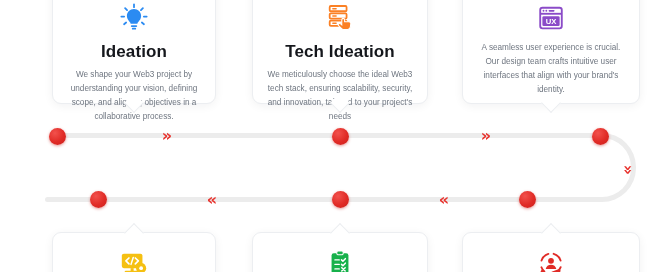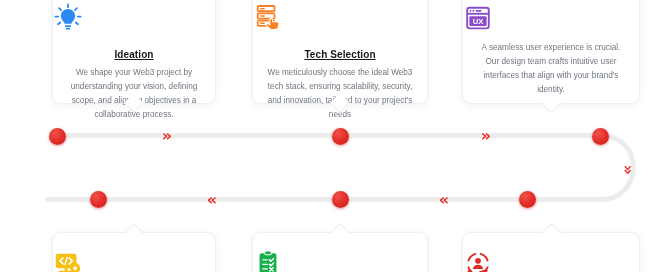--- a/index.html
+++ b/index.html
@@ -31,28 +31,27 @@
     border-right:1px solid #eceef1;
     border-bottom:1px solid #eceef1;
     transform:rotate(45deg);
   }
   .card .notch.up {
     bottom:auto; top:-7px;
     border-right:none; border-bottom:none;
     border-left:1px solid #eceef1;
     border-top:1px solid #eceef1;
   }
-  .card-icon { height:34px; display:flex; align-items:center; }
+  .card-icon { height:34px; display:flex; align-items:center; justify-content:center; }
   .card-title {
-    font-size:10px;
+    font-size:17px;
     font-weight:bold;
     color:#15171c;
     letter-spacing:.1px;
-    margin-top:14px;
-    text-decoration:underline;
+    margin-top:7px;
   }
   .card-desc {
     font-size:8.2px;
     line-height:1.72;
     color:#6f7680;
     padding:0 14px;
     margin-top:6px;
   }
 
   
@@ -163,21 +162,21 @@
           <rect x="5" y="18.8" width="18" height="5.6" rx="1.2"></rect>
         </g>
         <g fill="#fb8024">
           <rect x="7.6" y="5.3" width="5" height="1.5" rx=".7"></rect>
           <rect x="7.6" y="13.1" width="5" height="1.5" rx=".7"></rect>
           <rect x="7.6" y="20.9" width="5" height="1.5" rx=".7"></rect>
         </g>
         <path d="M19.4 16.4c-.9 0-1.5.7-1.5 1.6v5.3l-1.3-1.1c-.7-.6-1.7-.5-2.2.2-.5.7-.3 1.6.3 2.1l3.4 3c.5.5 1.2.7 1.9.7h4.2c1.4 0 2.6-1 2.8-2.4l.5-3.6c.2-1.2-.7-2.2-1.9-2.2h-4.7v-2c0-.9-.6-1.6-1.5-1.6z" fill="#fb8024" stroke="#ffffff" stroke-width="1.1"></path>
       </svg>
     </div>
-    <div class="card-title">Tech Selection</div>
+    <div class="card-title">Tech Ideation</div>
     <div class="card-desc">We meticulously choose the ideal Web3 tech stack, ensuring scalability, security, and innovation, tailored to your project's needs</div>
     <div class="notch"></div>
   </div>
 
   <div class="card top" id="card-uiux">
     <div class="card-icon">
       <svg width="30" height="30" viewBox="0 0 32 32">
         <rect x="4.5" y="5" width="23" height="22" rx="2.4" fill="none" stroke="#8b4bc8" stroke-width="2"></rect>
         <line x1="4.5" y1="11.5" x2="27.5" y2="11.5" stroke="#8b4bc8" stroke-width="2"></line>
         <g fill="#8b4bc8">

